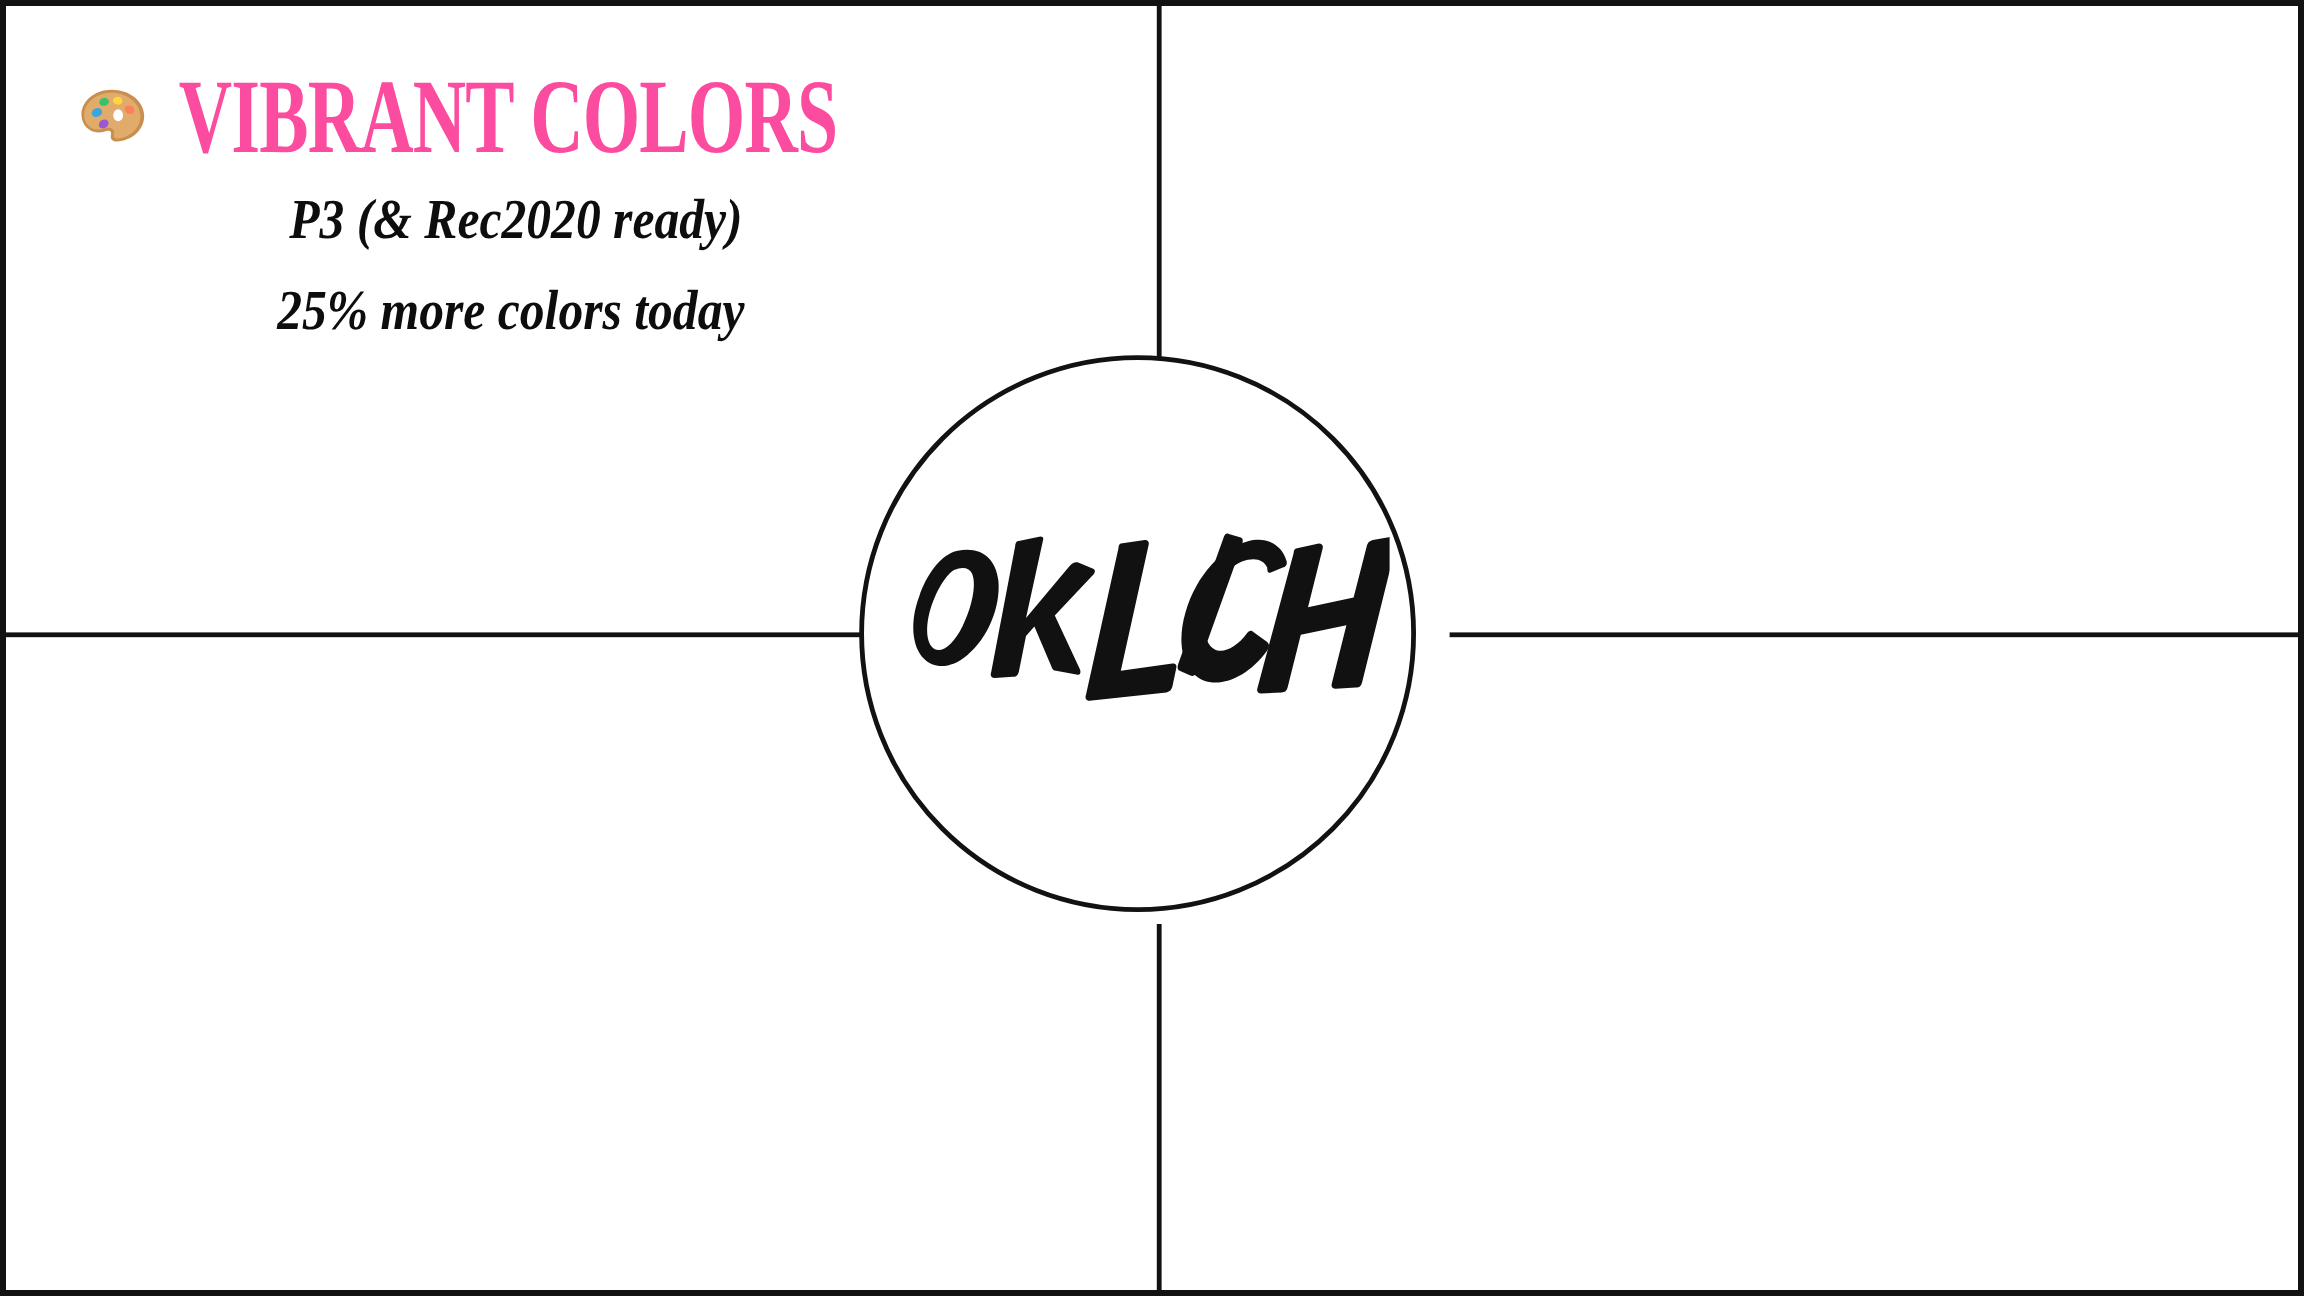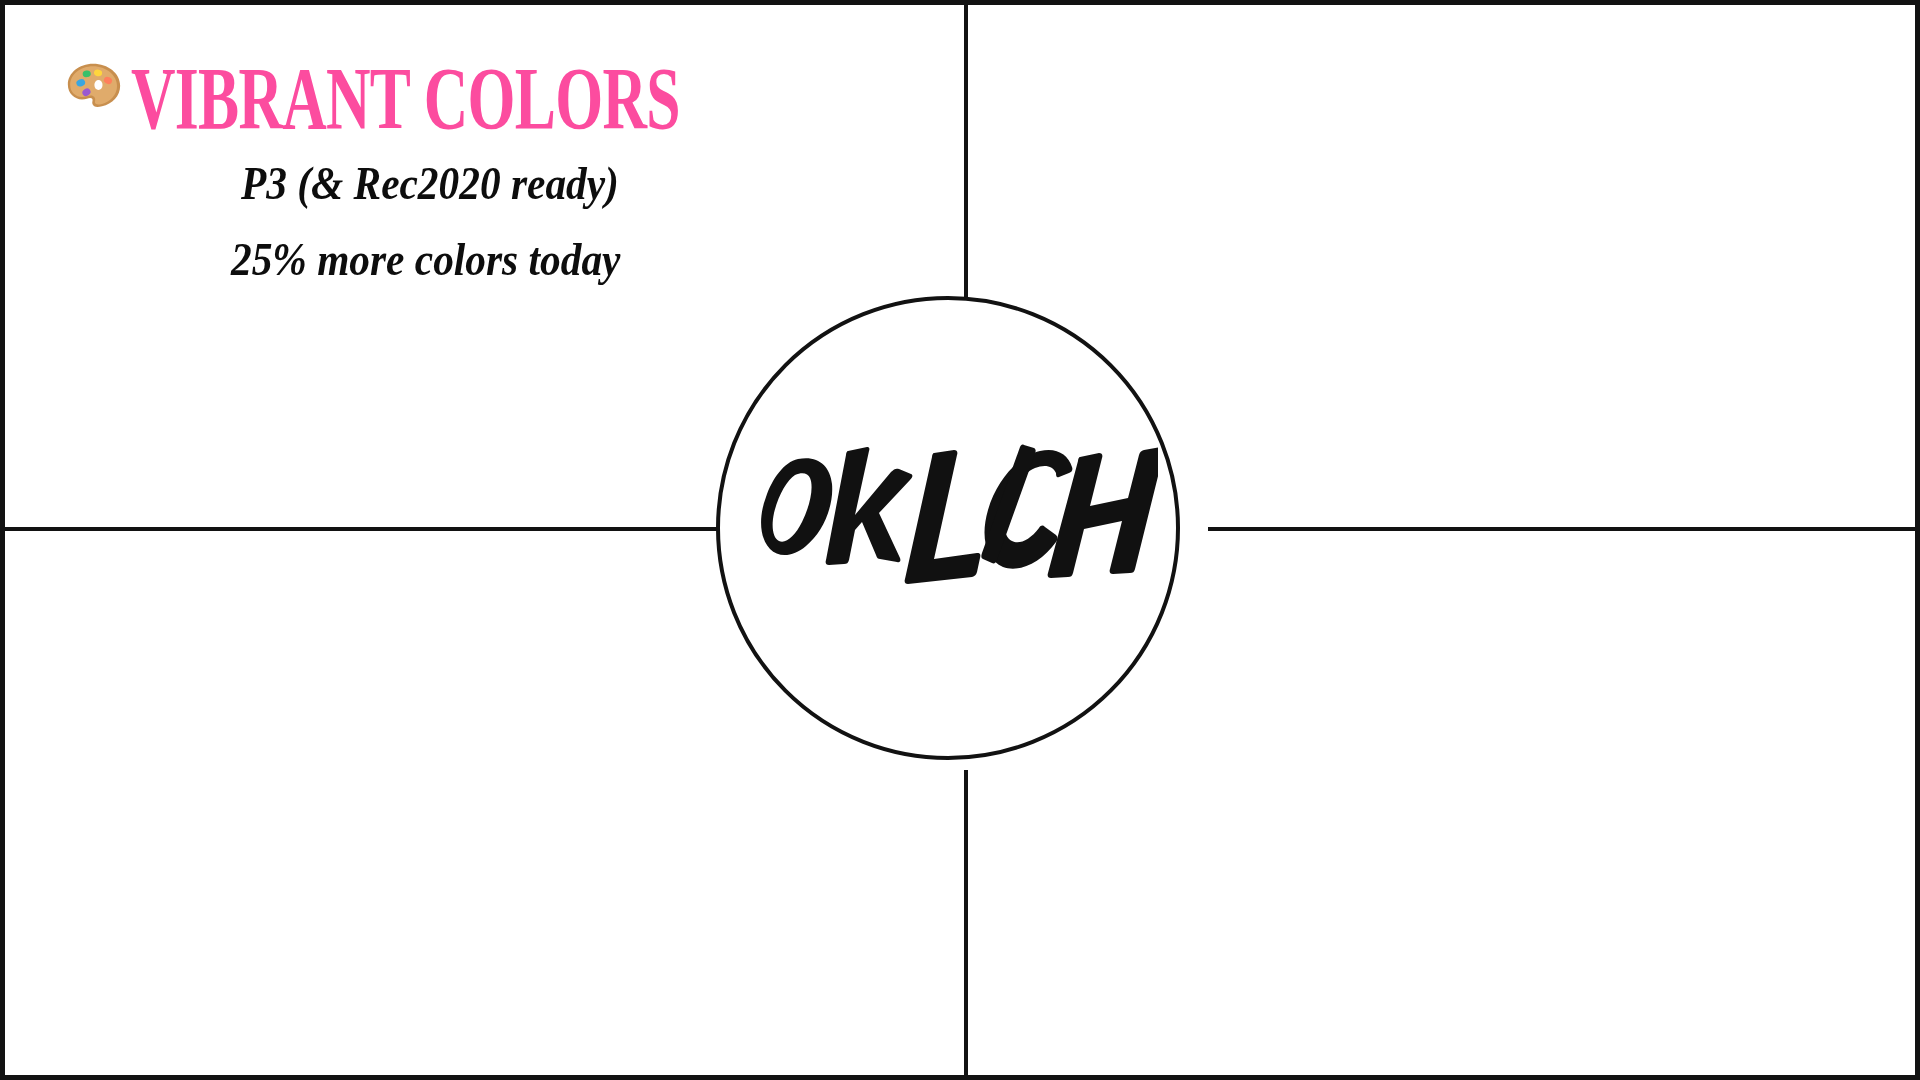--- a/index.html
+++ b/index.html
@@ -95,21 +95,22 @@
     font-weight: bold;
     font-size: 88px;
     line-height: 0.96;
     letter-spacing: -1px;
     transform: scaleX(0.70);
     white-space: nowrap;
     margin: 0;
   }
   .heading-row {
     display: flex;
-    gap: 4px;
+    align-items: center;
+    gap: 22px;
   }
   .emoji {
     font-size: 62px;
     line-height: 1;
     display: inline-block;
   }
   .emoji svg { display: block; }
 
   
   .body-text {

